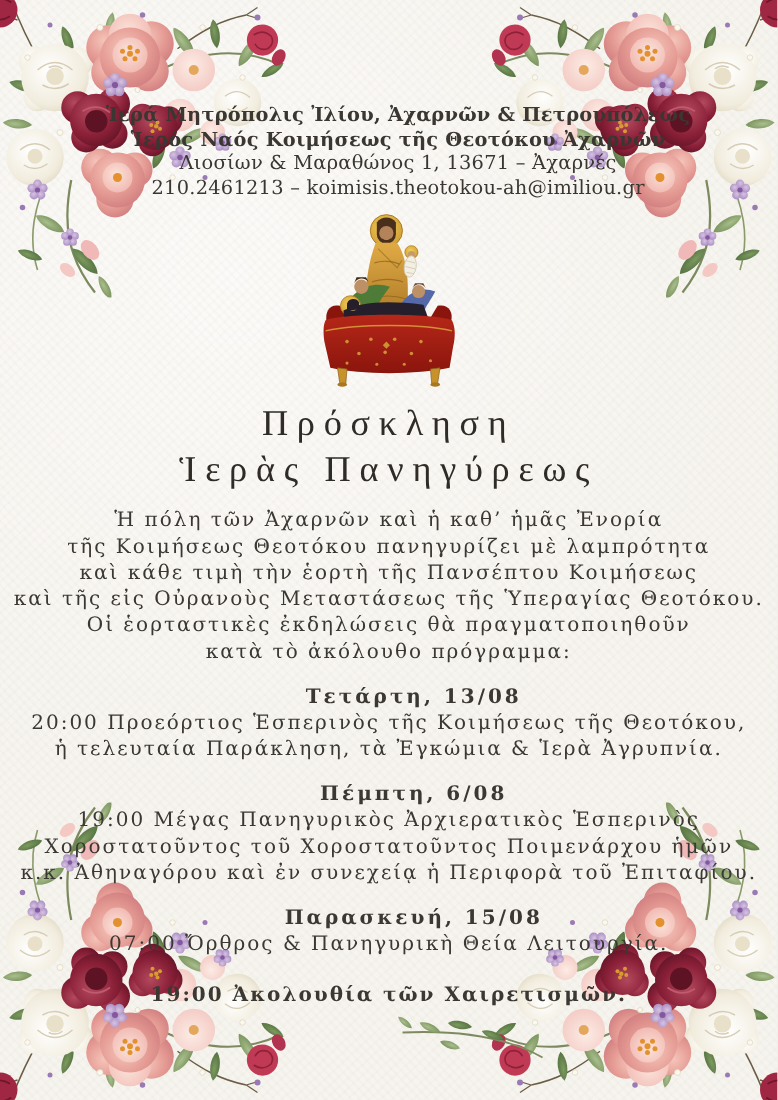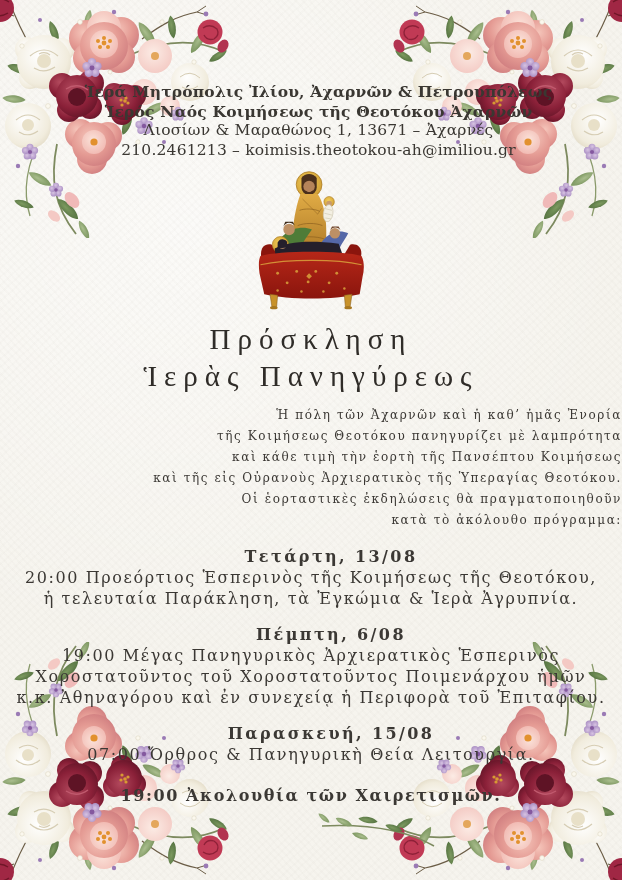--- a/index.html
+++ b/index.html
@@ -20,21 +20,21 @@
   .corner.bl{bottom:-6px;left:-8px;transform:scaleY(-1);}
   .corner.br{bottom:-6px;right:-8px;transform:scale(-1,-1);}
   .sprig{position:absolute;bottom:28px;right:186px;pointer-events:none;}
   .content{position:absolute;inset:0;text-align:center;}
   .church-header{padding-top:82px;line-height:19.5px;font-size:15.5px;color:#3a3732;padding-left:15px;}
   .church-header .hl{letter-spacing:.2px;}
   .church-header .bold{font-weight:700;}
   .icon-wrap{margin-top:3px;height:150px;display:flex;justify-content:center;align-items:flex-end;}
   .title{margin:8px 0 0 0;font-weight:400;font-size:29px;line-height:37px;letter-spacing:7px;color:#2f2c28;}
   .title span{display:block;font-family:Liberation Serif, serif;}
-  .intro{margin:10px 0 0 0;font-size:12px;line-height:21px;letter-spacing:1.6px;text-align:right;}
+  .intro{margin:10px 0 0 0;font-size:16px;line-height:21px;letter-spacing:1.6px;}
   .intro span{display:block;}
   .sched-section{margin-top:15px;font-size:16px;line-height:21px;letter-spacing:1.6px;}
   .sched-day{font-weight:700;letter-spacing:2.4px;margin-left:40px;}
   .sched-line{display:block;}
   .sched-section.no-day{margin-top:20px;font-weight:bold;}
 </style>
 </head>
 <body>
 
 <svg width="0" height="0" style="position:absolute" aria-hidden="true">
@@ -311,21 +311,21 @@
 
     <h1 class="title">
       <span>Πρόσκληση</span>
       <span>Ἱερὰς Πανηγύρεως</span>
     </h1>
 
     <p class="intro">
       <span>Ἡ πόλη τῶν Ἀχαρνῶν καὶ ἡ καθ’ ἡμᾶς Ἐνορία</span>
       <span>τῆς Κοιμήσεως Θεοτόκου πανηγυρίζει μὲ λαμπρότητα</span>
       <span>καὶ κάθε τιμὴ τὴν ἑορτὴ τῆς Πανσέπτου Κοιμήσεως</span>
-      <span>καὶ τῆς εἰς Οὐρανοὺς Ἀρχιερατικὸς τῆς Ὑπεραγίας Θεοτόκου.</span>
+      <span>καὶ τῆς εἰς Οὐρανοὺς Μεταστάσεως τῆς Ὑπεραγίας Θεοτόκου.</span>
       <span>Οἱ ἑορταστικὲς ἐκδηλώσεις θὰ πραγματοποιηθοῦν</span>
       <span>κατὰ τὸ ἀκόλουθο πρόγραμμα:</span>
     </p>
 
     <section class="sched-section">
       <div class="sched-day">Τετάρτη, 13/08</div>
       <span class="sched-line">20:00 Προεόρτιος Ἑσπερινὸς τῆς Κοιμήσεως τῆς Θεοτόκου,</span>
       <span class="sched-line">ἡ τελευταία Παράκληση, τὰ Ἐγκώμια &amp; Ἱερὰ Ἀγρυπνία.</span>
     </section>
 

